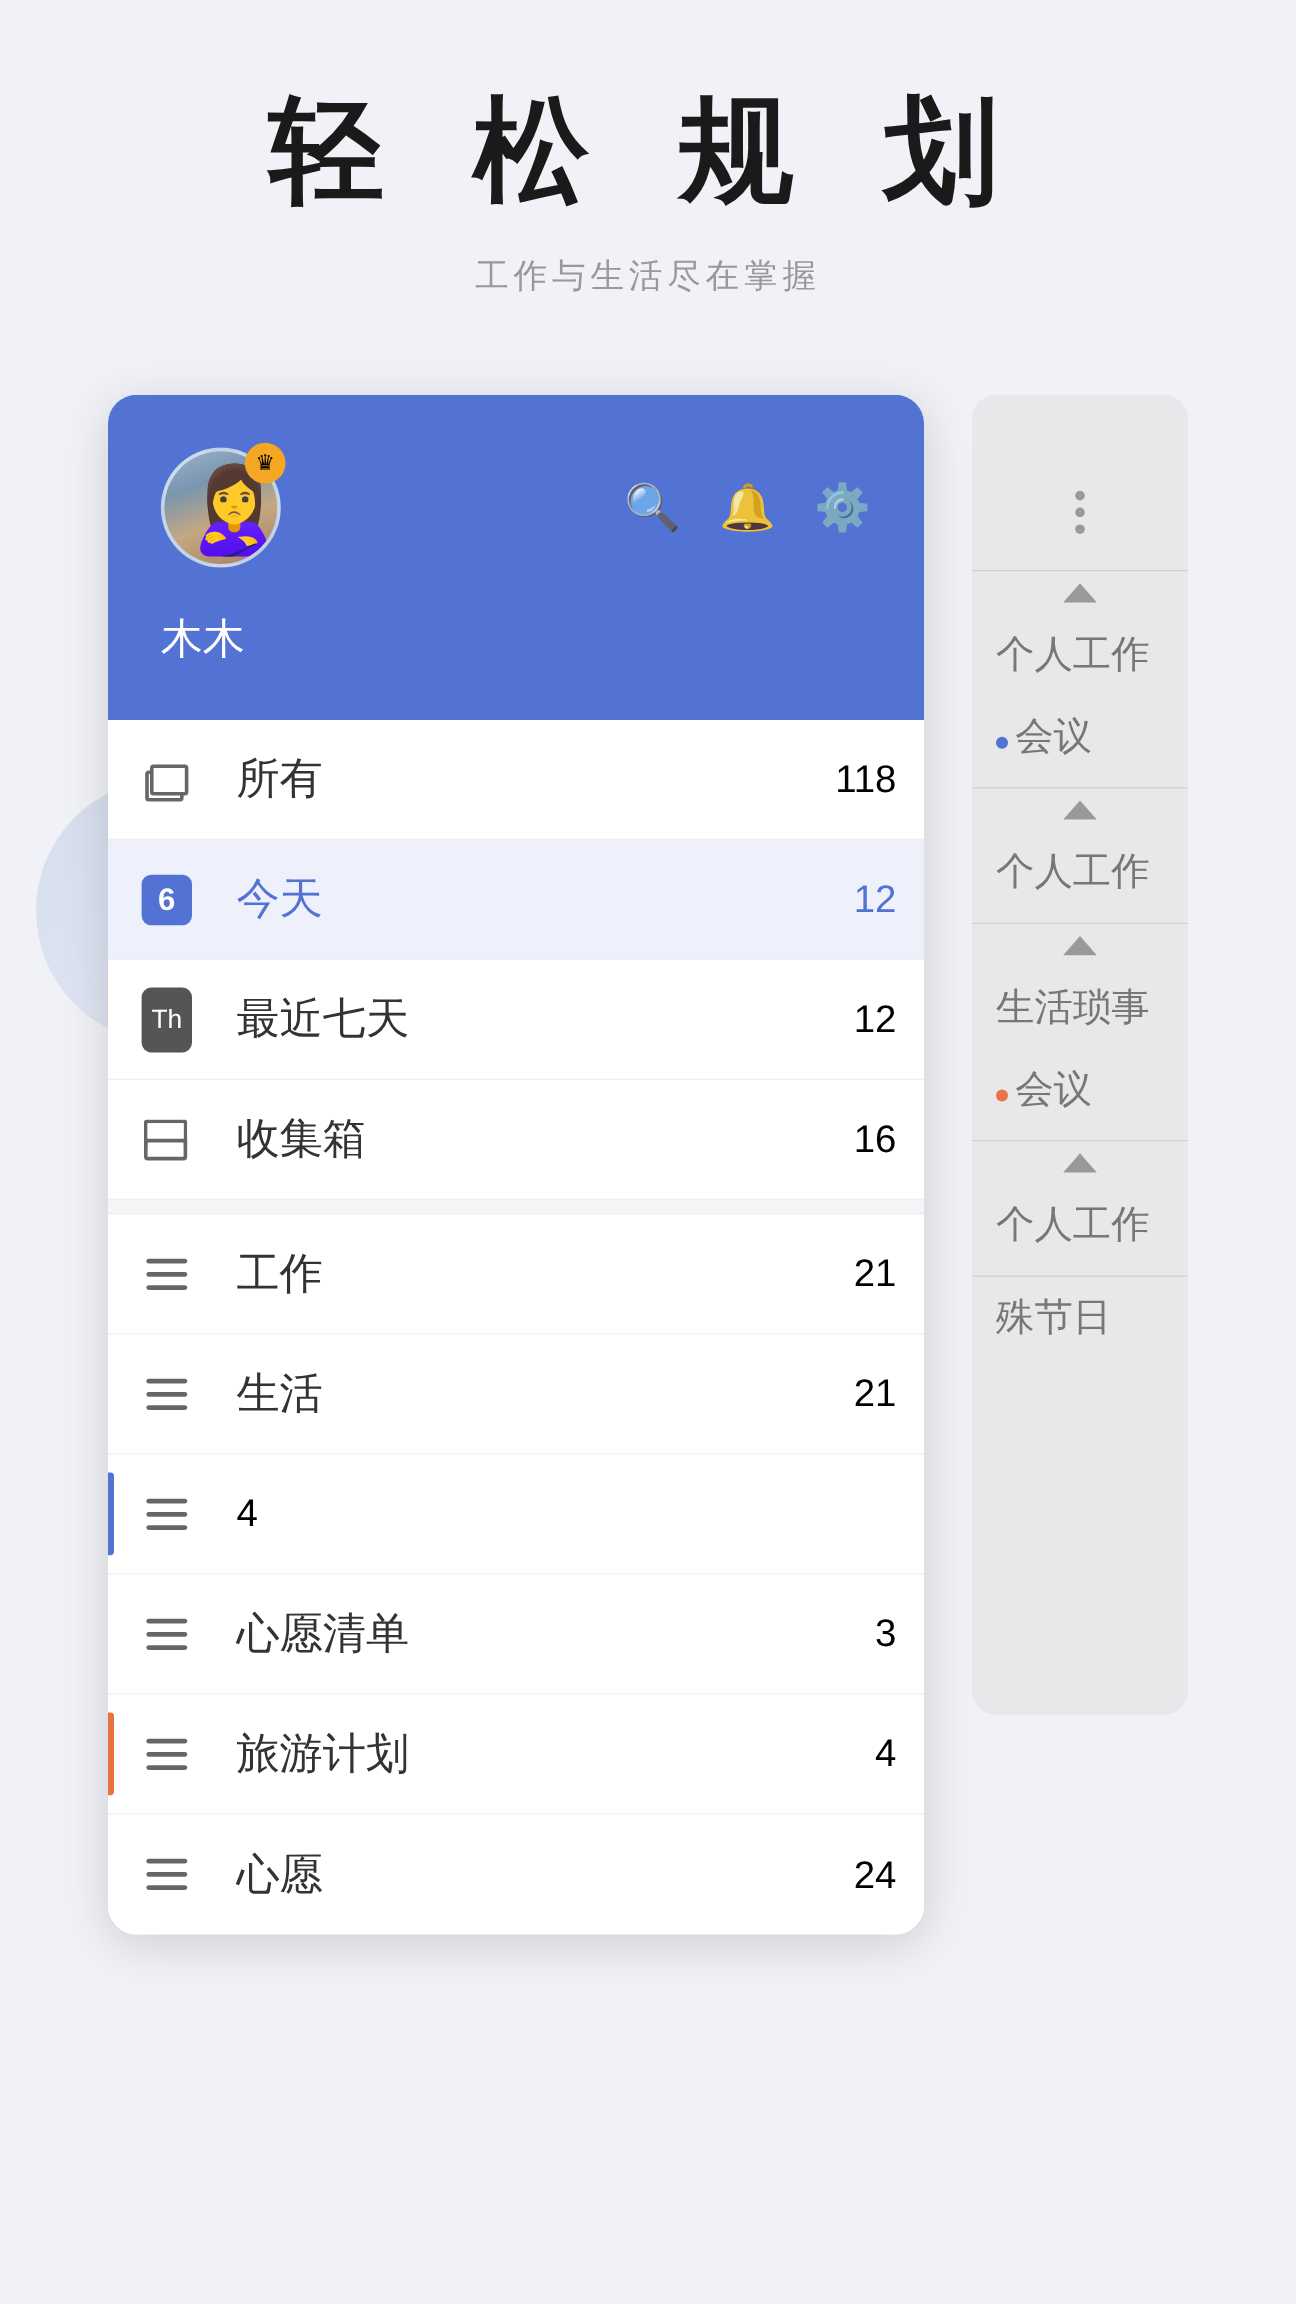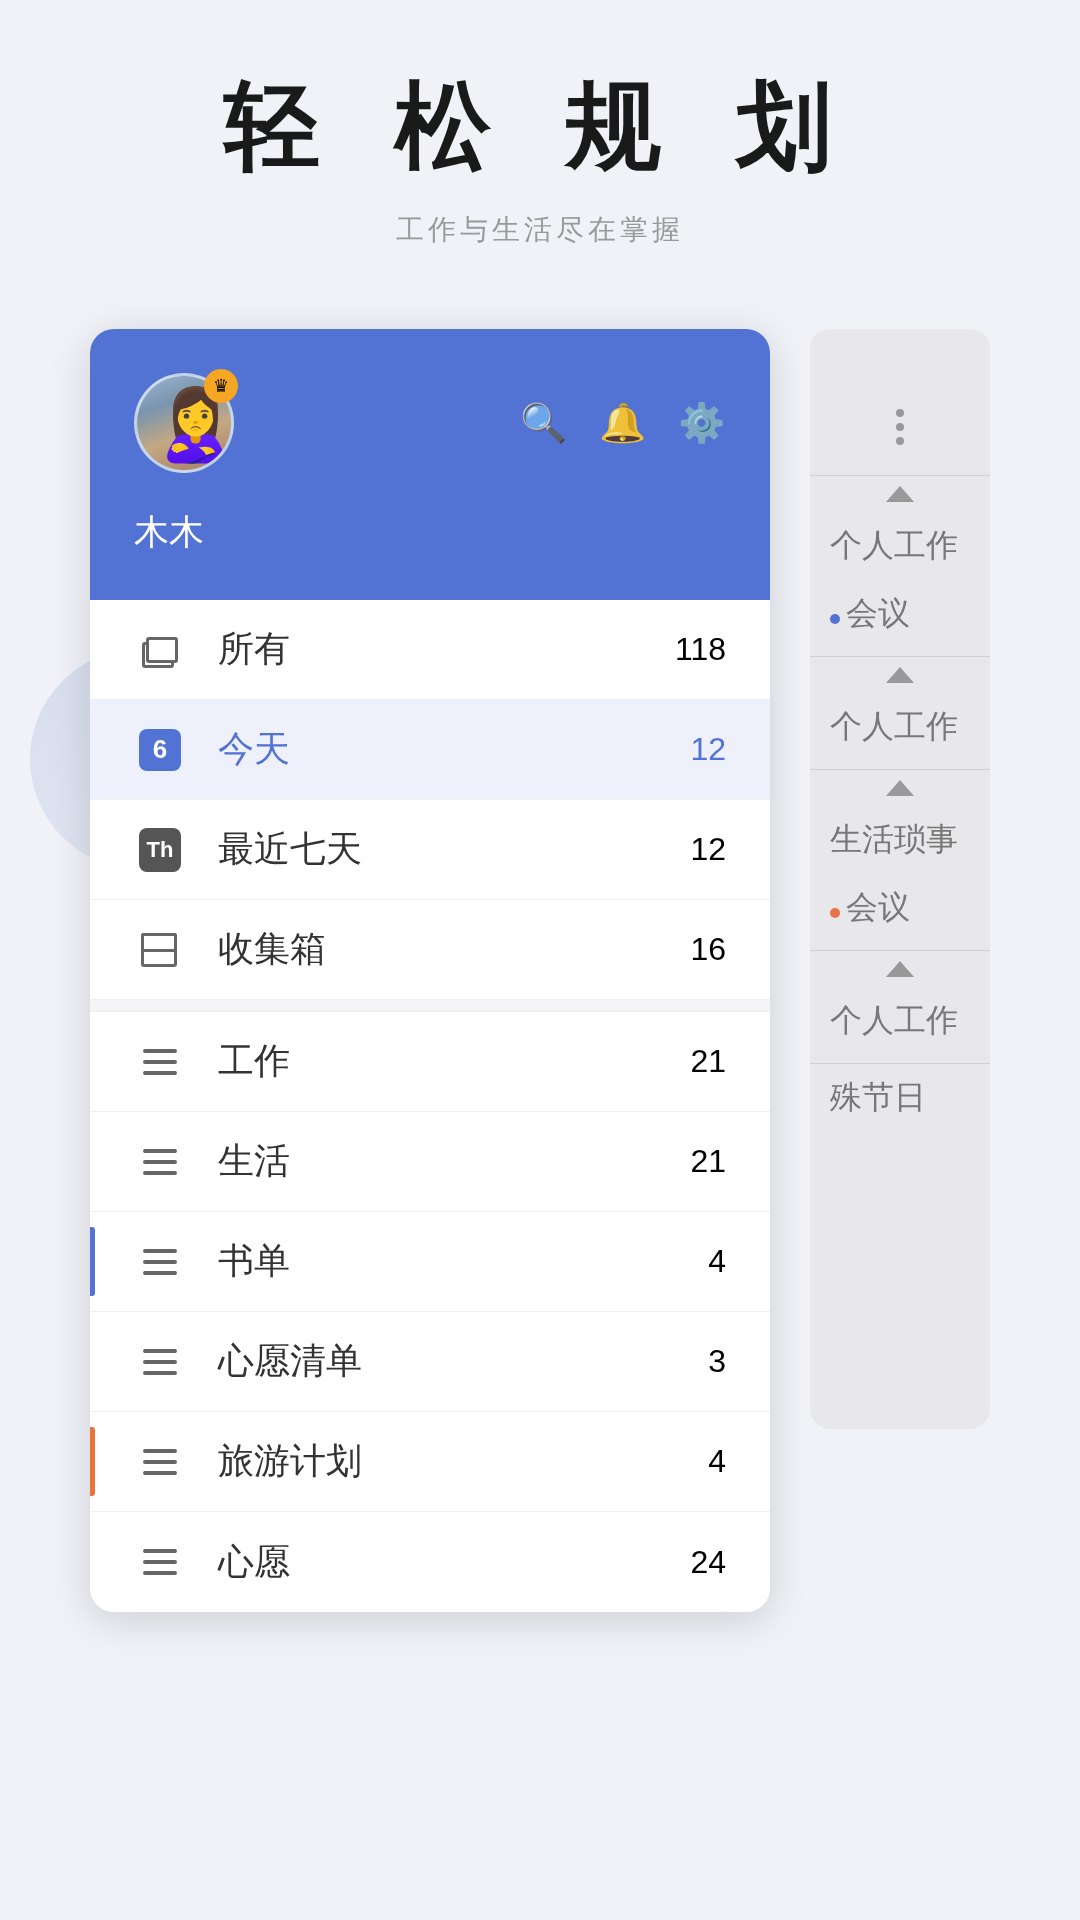--- a/index.html
+++ b/index.html
@@ -194,21 +194,21 @@
       font-weight: 500;
     }
 
     
     .menu-list {
       background: #fff;
     }
     .menu-item {
       display: flex;
       align-items: center;
-      padding: 0 44px;
+      padding: 0 23px;
       height: 100px;
       border-bottom: 1px solid #f0f0f0;
       cursor: pointer;
       position: relative;
     }
     .menu-item.active {
       background: #eef0fb;
     }
     .menu-item:last-child {
       border-bottom: none;
@@ -248,29 +248,29 @@
       align-items: center;
       justify-content: center;
       color: #fff;
       font-size: 26px;
       font-weight: 700;
     }
 
     
     .icon-calendar-th {
       width: 42px;
-      height: 44px;
+      height: 54px;
       background: #555;
       border-radius: 8px;
       display: flex;
       align-items: center;
       justify-content: center;
       color: #fff;
       font-size: 22px;
-      font-weight: 700;
+      font-weight: 400;
     }
 
     
     .icon-lines {
       display: flex;
       flex-direction: column;
       gap: 7px;
     }
     .icon-line {
       width: 34px;
@@ -445,21 +445,20 @@
 
         <div class="menu-item">
           <div class="left-border blue"></div>
           <div class="menu-icon">
             <div class="icon-lines">
               <div class="icon-line"></div>
               <div class="icon-line"></div>
               <div class="icon-line"></div>
             </div>
           </div>
-          <span class="menu-label">书单</span>
           <span class="menu-count">4</span>
         </div>
 
         <div class="menu-item">
           <div class="menu-icon">
             <div class="icon-lines">
               <div class="icon-line"></div>
               <div class="icon-line"></div>
               <div class="icon-line"></div>
             </div>

